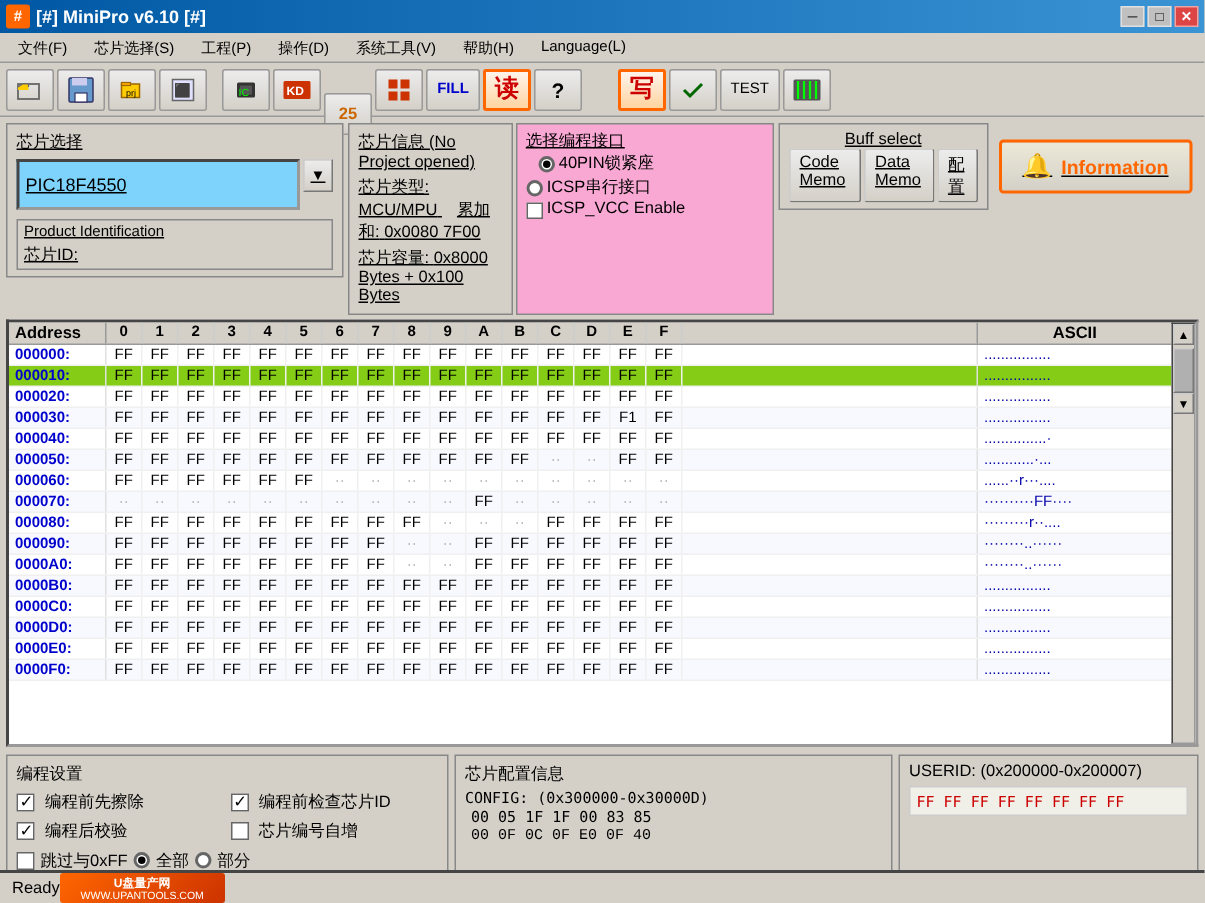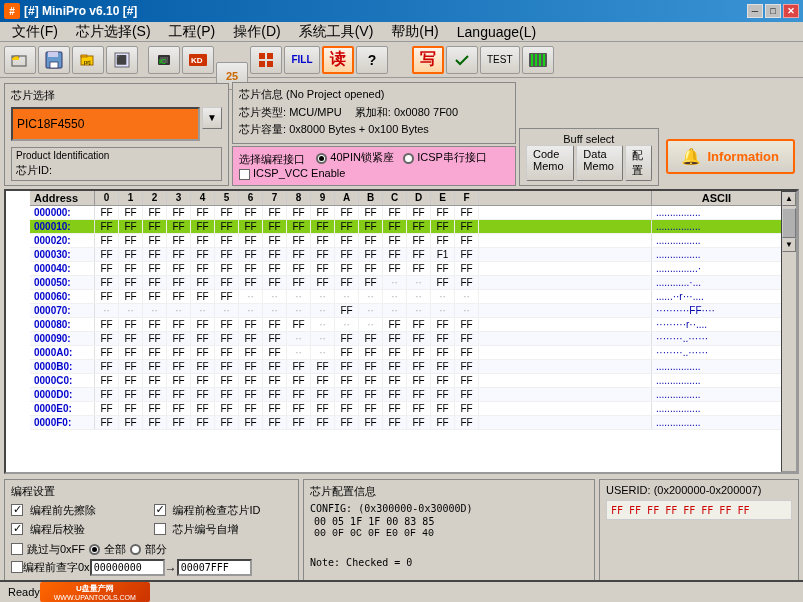--- a/index.html
+++ b/index.html
@@ -44,21 +44,21 @@
       height: 20px;
       display: flex;
       align-items: center;
       padding: 0 4px;
       gap: 2px;
       border-bottom: 1px solid #999;
     }
     .menu-item {
       padding: 2px 8px;
       cursor: pointer;
-      font-size: 14px;
+      font-size: 10px;
     }
 
     
     .toolbar {
       background: #d4d0c8;
       height: 36px;
       display: flex;
       align-items: center;
       padding: 2px 4px;
       gap: 2px;
@@ -111,21 +111,21 @@
     }
     .chip-select-dropdown {
       display: flex;
       gap: 2px;
       margin-bottom: 6px;
     }
     .chip-input {
       flex: 1;
       height: 34px;
       border: 2px inset #999;
-      background: #f97316;
+      background: #7dd3fc;
       padding: 13px 4px;
       font-size: 12px;
     }
     .chip-dropdown-btn {
       width: 20px; height: 22px;
       border: 1px outset #ccc;
       background: linear-gradient(to bottom, #ececec, #d4d0c8);
       cursor: pointer;
       display: flex; align-items: center; justify-content: center;
       font-size: 10px;
@@ -204,21 +204,22 @@
       position: absolute;
       bottom: 0;
       left: 0;
       right: 0;
     }
     .section-label { font-size: 11px; color: #000; }
 
     .top-row {
       display: flex;
       gap: 3px;
-      align-items: flex-end;
+      align-items: flex-start;
+      text-decoration: underline;
     }
 
     .scrollbar-fake {
       width: 16px;
       background: #d4d0c8;
       border: 1px inset #999;
       display: flex;
       flex-direction: column;
       align-items: center;
     }
@@ -235,21 +236,20 @@
       background: #b0b0b0;
       border: 1px outset #ccc;
       margin-top: 2px;
     }
 
     .hex-table-outer {
       display: flex;
       border: 2px inset #999;
       background: white;
       height: 285px;
-      padding-left: 24px;
     }
     .hex-table-scroll {
       flex: 1;
       overflow: hidden;
     }
   </style>
 </head>
 <body>
 
 <div class="title-bar">
@@ -361,21 +361,21 @@
         <div style="border:1px solid #888; padding:2px 4px;">
           <div class="product-id-title">Product Identification</div>
           <div class="chip-id-row">
             <span class="chip-id-label">芯片ID:</span>
             <span class="chip-id-value"></span>
           </div>
         </div>
       </div>
     </div>
 
-    <div style="flex:1; display:flex; flex-direction:column; gap:2px;">
+    <div style="flex:1; display:flex; gap:2px;">
       <div style="border:1px solid #888; background:#d4d0c8; padding:4px 6px;">
         <div class="chip-info-title">芯片信息 (No Project opened)</div>
         <div class="chip-info-row">
           <span>芯片类型:</span>
           <span>MCU/MPU</span>
           <span style="margin-left:10px;">累加和:</span>
           <span>0x0080 7F00</span>
         </div>
         <div class="chip-info-row">
           <span>芯片容量:</span>

